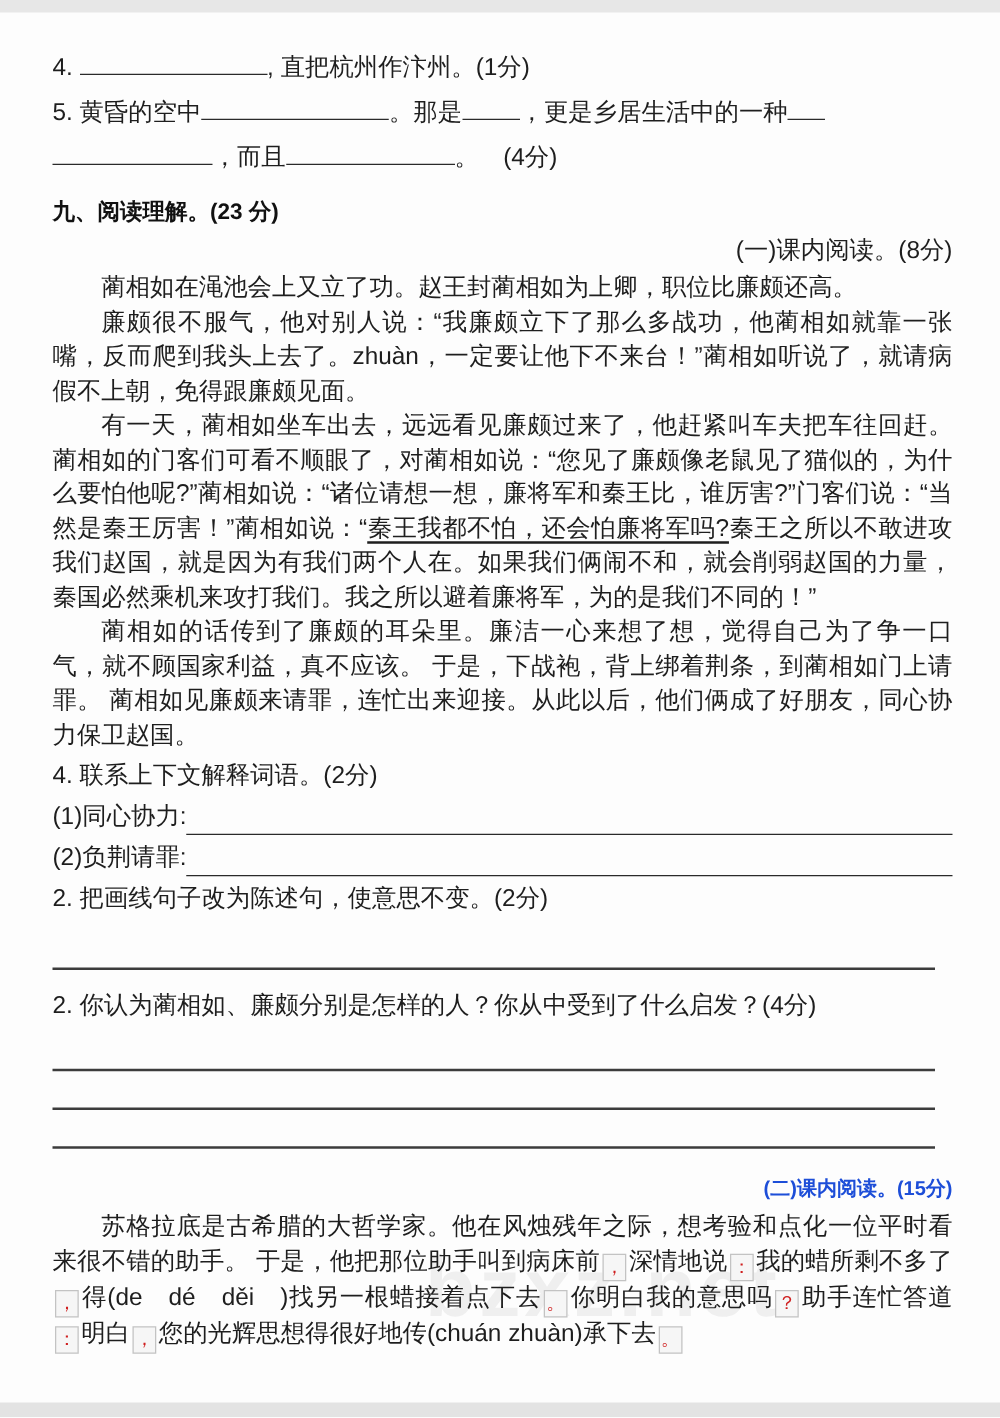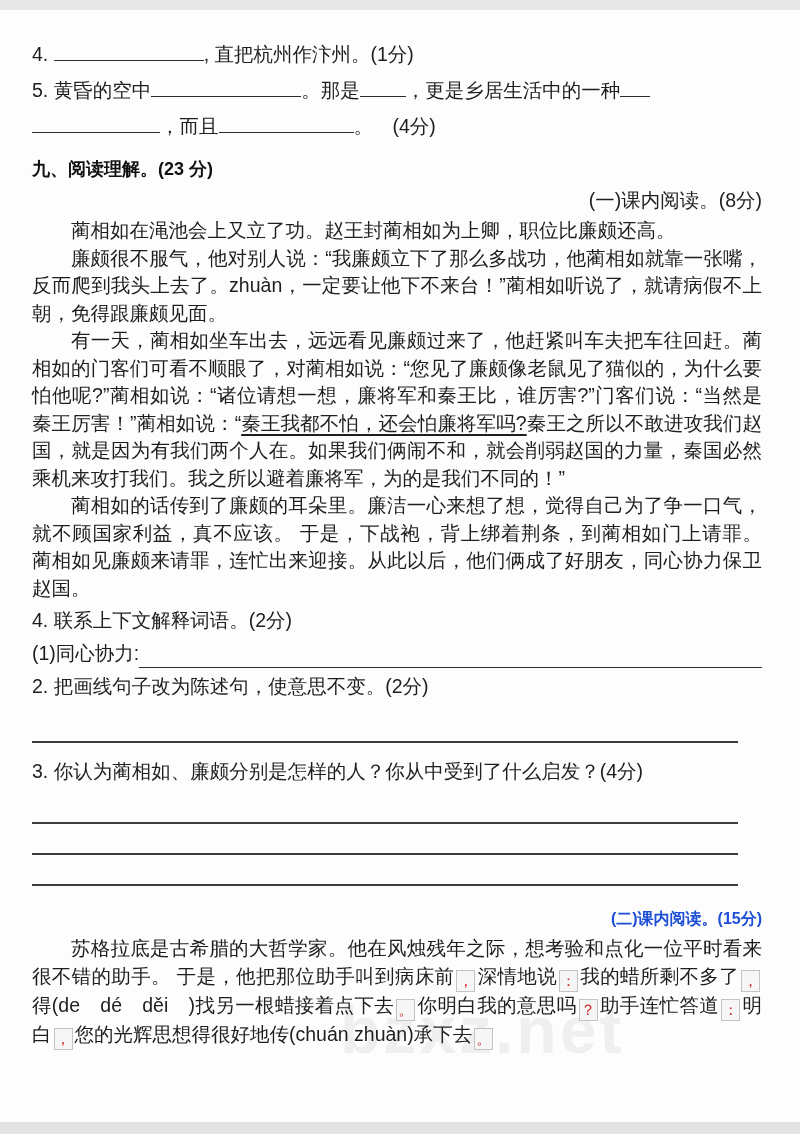--- a/index.html
+++ b/index.html
@@ -15,21 +15,21 @@
   .edge.top{top:0;height:10px;}
   .edge.bottom{bottom:0;height:12px;background:#e3e3e3;}
   .watermark{
     position:absolute;left:340px;top:992px;
     font-size:66px;font-weight:bold;letter-spacing:3px;
     color:rgba(60,60,60,0.07);
     z-index:0;white-space:nowrap;
   }
   .content{
     position:relative;z-index:1;
-    padding:30px 38px 0 32px;
+    padding:30px 38px 0 42px;
     font-size:19.5px;line-height:27.5px;
   }
   .fill{line-height:36px;white-space:nowrap;}
   .fill.first{margin-top:6px;}
   .bl{
     display:inline-block;
     border-bottom:1.6px solid #2a2a2a;
     height:1em;
     vertical-align:baseline;
   }
@@ -89,25 +89,26 @@
 
     <div class="sub-center">(一)课内阅读。(8分)</div>
 
     <p class="para">蔺相如在渑池会上又立了功。赵王封蔺相如为上卿，职位比廉颇还高。</p>
     <p class="para">廉颇很不服气，他对别人说：“我廉颇立下了那么多战功，他蔺相如就靠一张嘴，反而爬到我头上去了。zhuàn，一定要让他下不来台！”蔺相如听说了，就请病假不上朝，免得跟廉颇见面。</p>
     <p class="para">有一天，蔺相如坐车出去，远远看见廉颇过来了，他赶紧叫车夫把车往回赶。蔺相如的门客们可看不顺眼了，对蔺相如说：“您见了廉颇像老鼠见了猫似的，为什么要怕他呢?”蔺相如说：“诸位请想一想，廉将军和秦王比，谁厉害?”门客们说：“当然是秦王厉害！”蔺相如说：“<span class="u">秦王我都不怕，还会怕廉将军吗?</span>秦王之所以不敢进攻我们赵国，就是因为有我们两个人在。如果我们俩闹不和，就会削弱赵国的力量，秦国必然乘机来攻打我们。我之所以避着廉将军，为的是我们不同的！”</p>
     <p class="para">蔺相如的话传到了廉颇的耳朵里。廉洁一心来想了想，觉得自己为了争一口气，就不顾国家利益，真不应该。 于是，下战袍，背上绑着荆条，到蔺相如门上请罪。 蔺相如见廉颇来请罪，连忙出来迎接。从此以后，他们俩成了好朋友，同心协力保卫赵国。</p>
 
     <div class="qline">4. 联系上下文解释词语。(2分)</div>
     <div class="qline flexline">(1)同心协力:<span class="blf"></span></div>
+    <div class="qline flexline">(2)负荆请罪:<span class="blf"></span></div>
 
     <div class="qline">2. 把画线句子改为陈述句，使意思不变。(2分)</div>
     <div class="answer-line after-q2"></div>
 
-    <div class="qline" style="margin-top:14px;">3. 你认为蔺相如、廉颇分别是怎样的人？你从中受到了什么启发？(4分)</div>
+    <div class="qline" style="margin-top:14px;">2. 你认为蔺相如、廉颇分别是怎样的人？你从中受到了什么启发？(4分)</div>
     <div class="answer-line a3-1"></div>
     <div class="answer-line a3"></div>
     <div class="answer-line a3"></div>
 
     <div class="sub-bold">(二)课内阅读。(15分)</div>
 
     <p class="para">苏格拉底是古希腊的大哲学家。他在风烛残年之际，想考验和点化一位平时看来很不错的助手。 于是，他把那位助手叫到病床前<span class="pbox">，</span>深情地说<span class="pbox">：</span>我的蜡所剩不多了<span class="pbox">，</span>得(de　dé　děi　)找另一根蜡接着点下去<span class="pbox">。</span>你明白我的意思吗<span class="pbox">？</span>助手连忙答道<span class="pbox">：</span>明白<span class="pbox">，</span>您的光辉思想得很好地传(chuán zhuàn)承下去<span class="pbox">。</span></p>
 
   </div>
 

